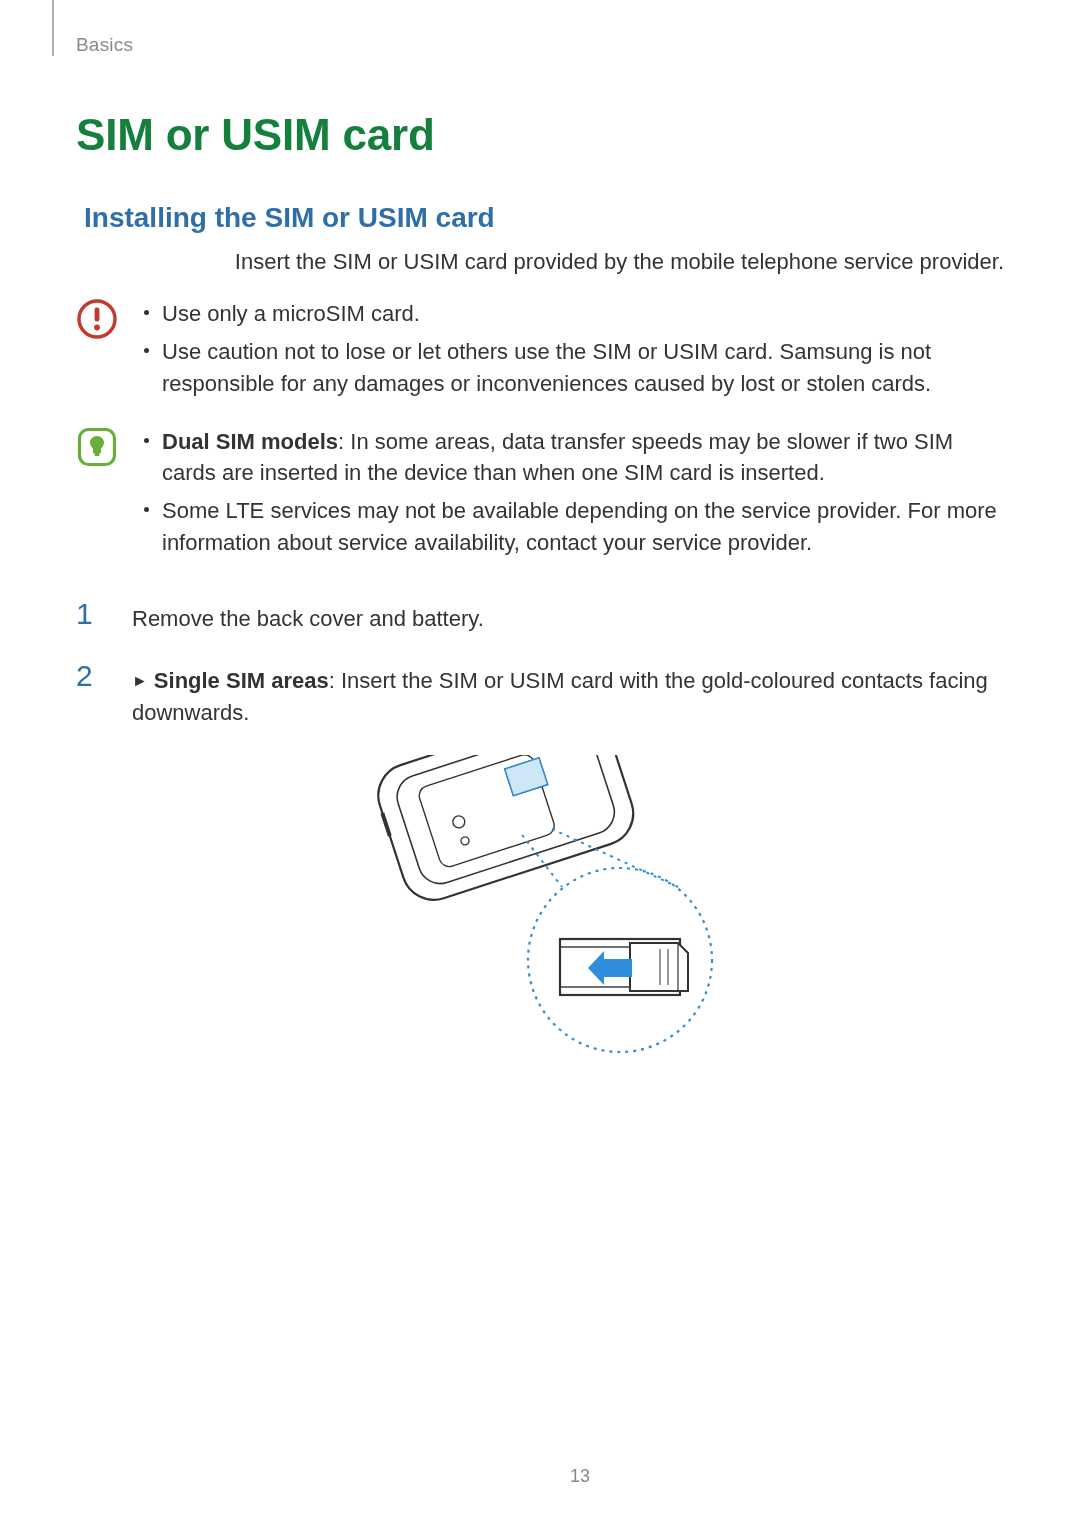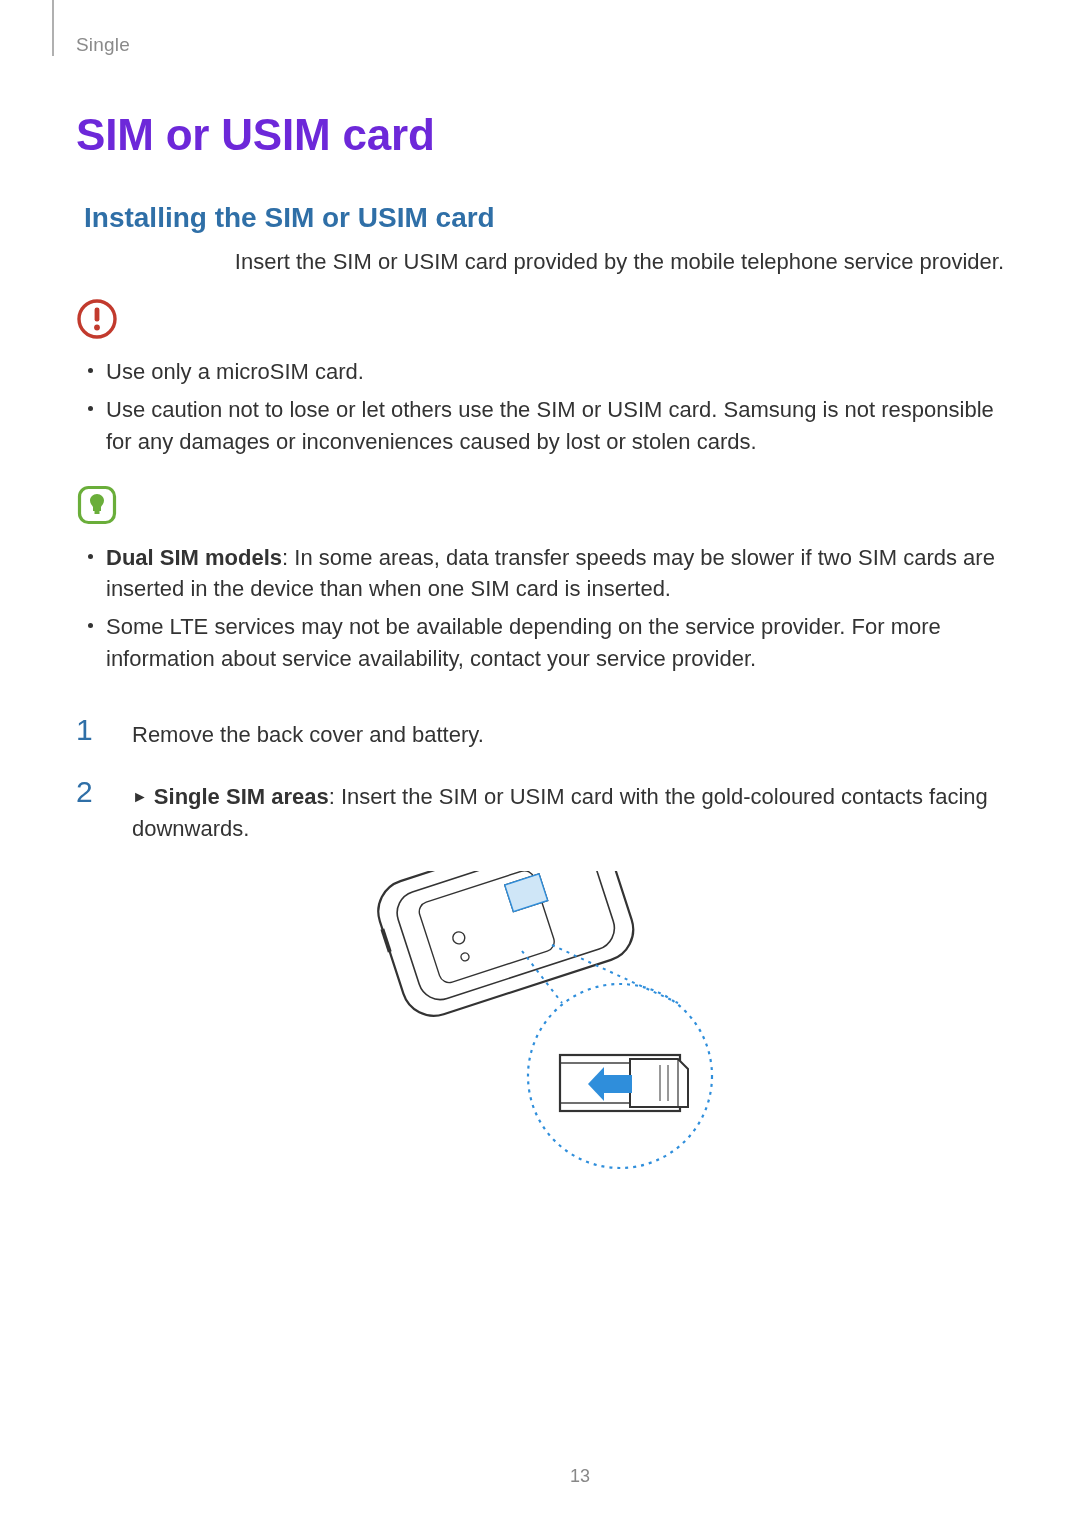--- a/index.html
+++ b/index.html
@@ -32,41 +32,40 @@
     left: 76px;
     top: 34px;
     font-size: 19px;
     color: #8a8a8a;
     letter-spacing: 0.2px;
   }
   .title {
     margin: 80px 0 0 0;
     font-size: 44px;
     font-weight: 700;
-    color: #6d28d9;
+    color: #15803d;
     letter-spacing: -0.2px;
   }
   .subtitle {
     margin: 42px 0 10px 8px;
     font-size: 28px;
     font-weight: 700;
     color: #2F6FA7;
   }
   .para {
     font-size: 22px;
     line-height: 1.45;
     color: #333;
     margin: 12px 0 0 0;
     text-align: right;
   }
   .callout {
     display: flex;
     align-items: flex-start;
     margin-top: 18px;
-    flex-direction: column;
   }
   .callout .icon-wrap {
     width: 56px;
     flex: 0 0 56px;
     display: flex;
     justify-content: flex-start;
     padding-top: 2px;
   }
   .callout ul {
     margin: 0;
@@ -146,21 +145,21 @@
     font-size: 18px;
     color: #888;
     padding-left: 40px;
   }
 </style>
 </head>
 <body>
 
 <div class="page">
   <div class="header-rule"></div>
-  <div class="breadcrumb">Single</div>
+  <div class="breadcrumb">Basics</div>
 
   <h1 class="title">SIM or USIM card</h1>
   <h2 class="subtitle">Installing the SIM or USIM card</h2>
   <p class="para">Insert the SIM or USIM card provided by the mobile telephone service provider.</p>
 
   <div class="callout">
     <div class="icon-wrap">
       <svg width="42" height="42" viewBox="0 0 42 42">
         <circle cx="21" cy="21" r="18" fill="none" stroke="#C23A2D" stroke-width="3.4"></circle>
         <rect x="18.6" y="9.5" width="4.8" height="14" rx="2.2" fill="#C23A2D"></rect>

